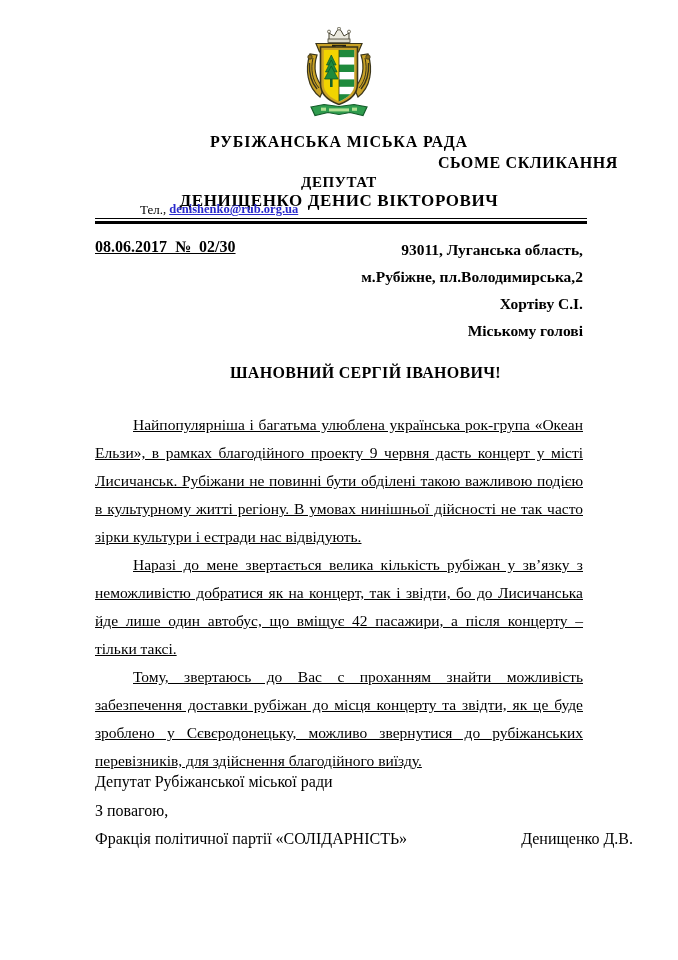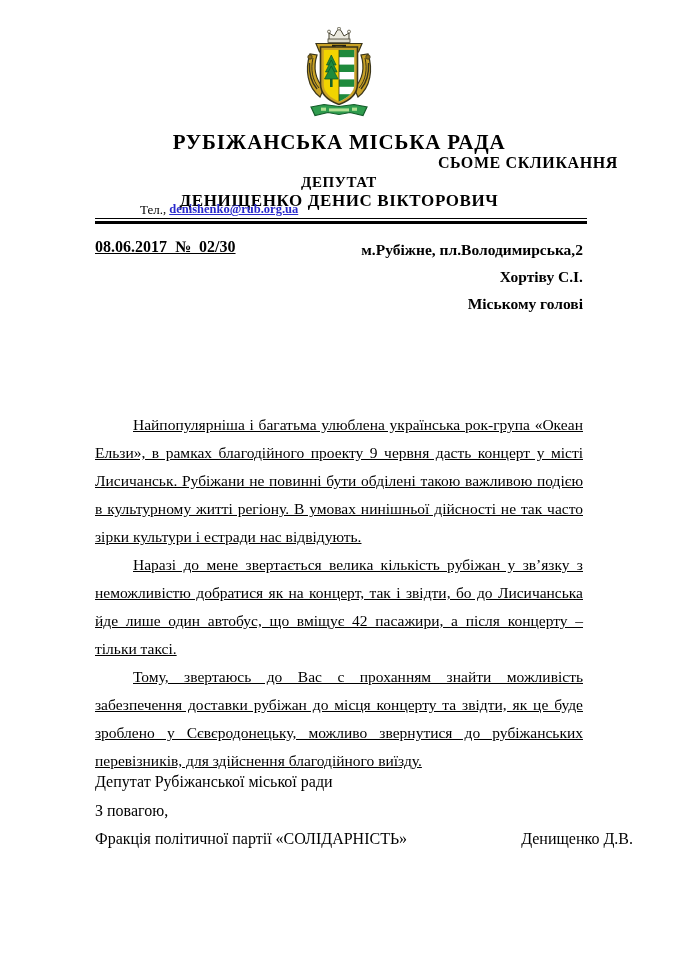--- a/index.html
+++ b/index.html
@@ -8,21 +8,21 @@
     width:678px;height:960px;
     background:#ffffff;
     font-family:"Liberation Serif","DejaVu Serif",serif;
     color:#000;
     overflow:hidden;
   }
   
   .emblem{position:absolute;top:27px;left:50%;transform:translateX(-50%);}
   
   .header{position:absolute;top:131px;left:60px;right:60px;text-align:center;font-weight:bold;}
-  .h-org{font-size:21px;line-height:22px;letter-spacing:0.8px;}
+  .h-org{font-size:16px;line-height:22px;letter-spacing:0.8px;}
   .h-conv{font-size:16px;line-height:20px;letter-spacing:0.6px;text-align:right;}
   .h-dep{font-size:15px;line-height:18px;letter-spacing:0.6px;}
   .h-name{font-size:17px;line-height:20px;letter-spacing:0.6px;}
   .contact-row{
     position:absolute;top:202px;left:95px;width:488px;
     font-weight:normal;font-size:13px;line-height:15px;
     display:flex;justify-content:flex-start;
   }
   .contact-phone{margin-left:45px;}
   .contact-email-wrap{margin-right:38px;font-size:12.5px;}
@@ -141,25 +141,27 @@
   <div class="contact-row">
     <span class="contact-phone">Тел.</span>
     <span class="contact-email-wrap"><span>, </span><a class="email-link">denishenko@rub.org.ua</a></span>
   </div>
 
   <div class="rule"></div>
 
   <div class="ref-date">08.06.2017  №  02/30</div>
 
   <div class="recipient">
+    <div>93011, Луганська область,</div>
     <div>м.Рубіжне, пл.Володимирська,2</div>
     <div>Хортіву С.І.</div>
     <div>Міському голові</div>
   </div>
 
+  <div class="salutation">ШАНОВНИЙ СЕРГІЙ ІВАНОВИЧ!</div>
 
   <div class="body-text">
     <p>Найпопулярніша і багатьма улюблена українська рок-група «Океан Ельзи», в рамках благодійного проекту 9 червня дасть концерт у місті Лисичанськ. Рубіжани не повинні бути обділені такою важливою подією в культурному житті регіону. В умовах нинішньої дійсності не так часто зірки культури і естради нас відвідують.</p>
     <p>Наразі до мене звертається велика кількість рубіжан у зв’язку з неможливістю добратися як на концерт, так і звідти, бо до Лисичанська йде лише один автобус, що вміщує 42 пасажири, а після концерту – тільки таксі.</p>
     <p>Тому, звертаюсь до Вас с проханням знайти можливість забезпечення доставки рубіжан до місця концерту та звідти, як це буде зроблено у Сєвєродонецьку, можливо звернутися до рубіжанських перевізників, для здійснення благодійного виїзду.</p>
   </div>
 
   <div class="signature">
     <div>Депутат Рубіжанської міської ради</div>
     <div>З повагою,</div>

